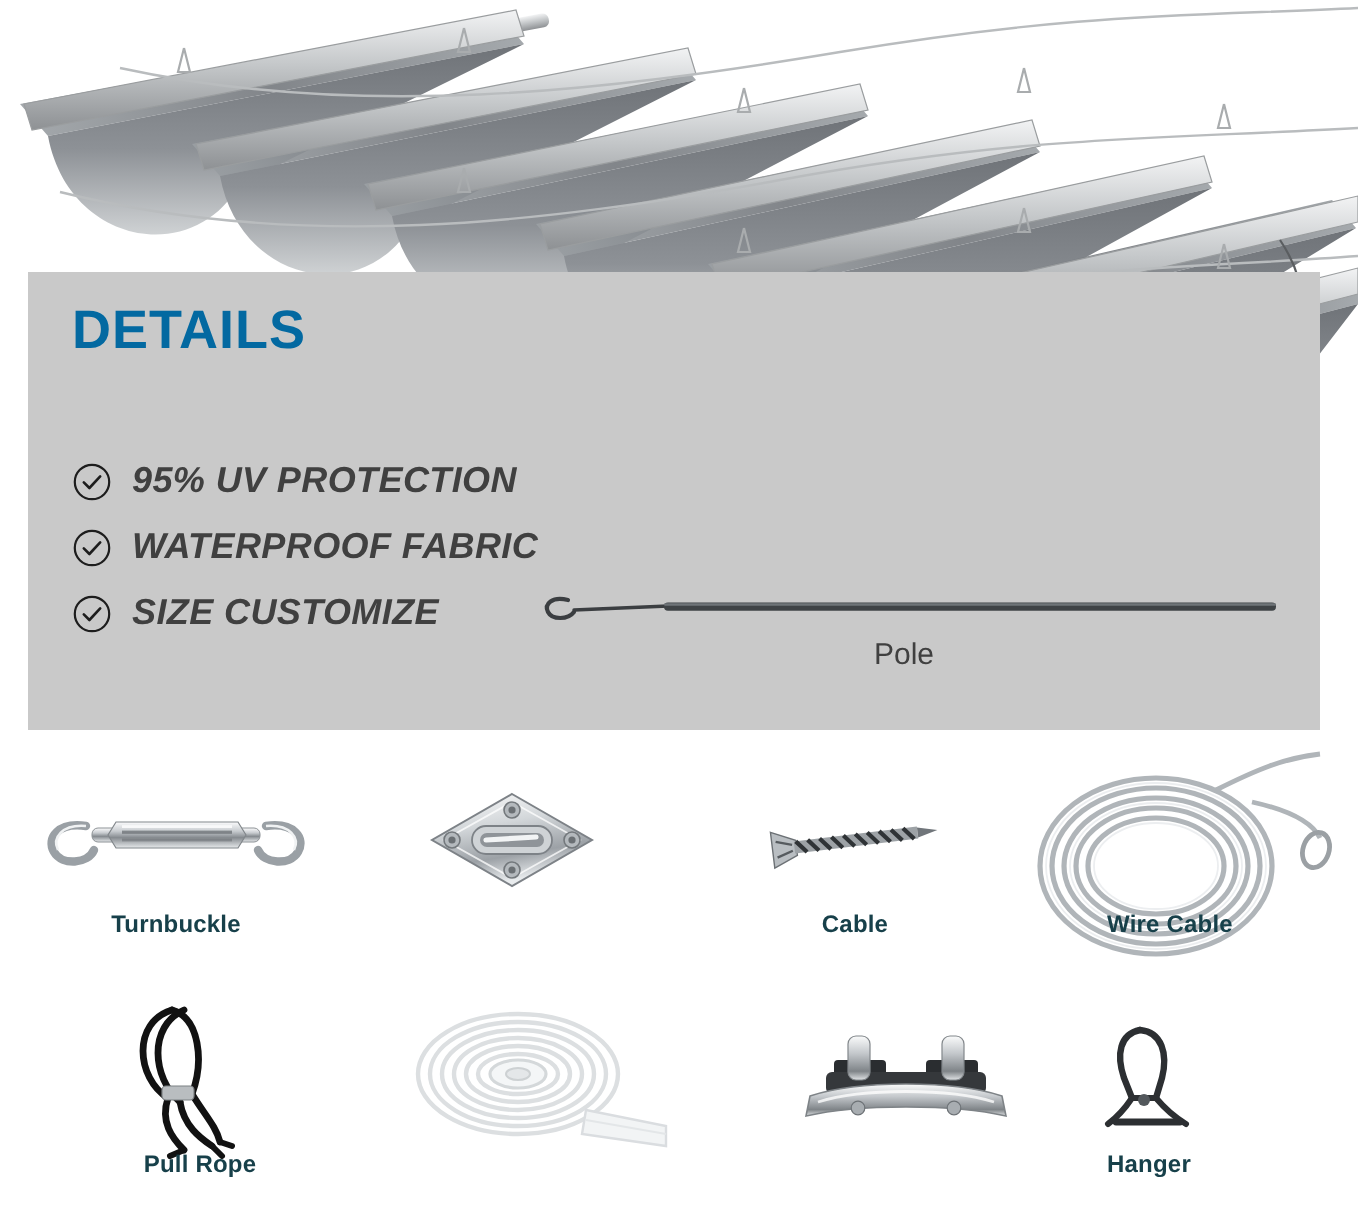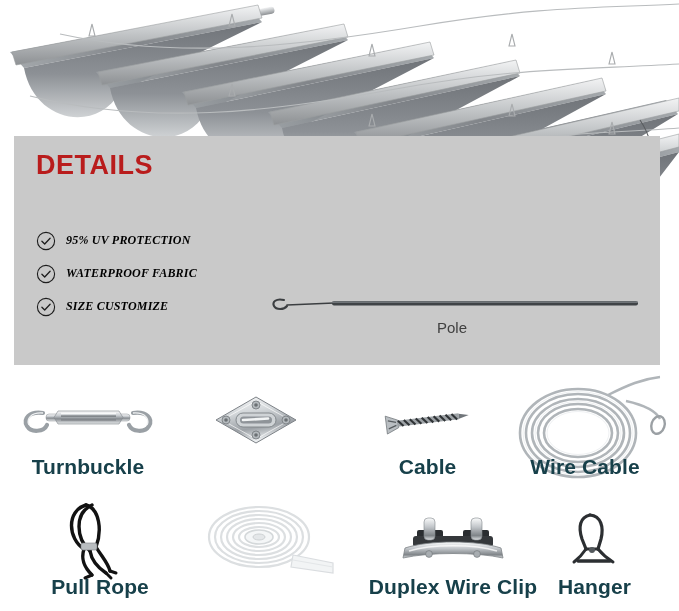--- a/index.html
+++ b/index.html
@@ -7,47 +7,47 @@
        font-family:"Liberation Sans","DejaVu Sans",sans-serif;}
 
   
   #hero{position:absolute;left:0;top:0;width:679px;height:245px;overflow:hidden;}
   #hero svg{display:block;}
 
   
   #details-panel{position:absolute;left:14px;top:136px;width:646px;height:229px;
                  background:#c9c9c9;}
   #details-title{position:absolute;left:22px;top:14px;font-size:27px;font-weight:bold;
-                 letter-spacing:.5px;color:#b91c1c;}
+                 letter-spacing:.5px;color:#0369a1;}
   #feature-list{position:absolute;left:22px;top:90px;}
   .feature-row{display:flex;align-items:center;height:29px;margin-bottom:4px;}
   .check-icon{width:20px;height:20px;flex:0 0 20px;margin-right:10px;}
-  .feature-text{font-size:12px;font-weight:bold;font-style:italic;color:#000000;
-                letter-spacing:.2px;white-space:nowrap;font-family:Liberation Serif, serif;}
+  .feature-text{font-size:18px;font-weight:bold;font-style:italic;color:#404040;
+                letter-spacing:.2px;white-space:nowrap;}
 
   
   #pole-wrap{position:absolute;left:262px;top:287px;width:380px;height:60px;}
   #pole-label{position:absolute;left:0;top:32px;width:380px;text-align:center;
               font-size:15px;color:#404040;}
 
   
   .acc{position:absolute;text-align:center;}
   .acc .art{height:70px;display:flex;align-items:center;justify-content:center;}
-  .acc .cap{font-size:21px;font-weight:bold;color:#17404a;white-space:nowrap;
+  .acc .cap{font-size:12px;font-weight:bold;color:#17404a;white-space:nowrap;
             letter-spacing:.1px;}
   .r1{top:385px;}
   .r2{top:505px;padding-left:12px;}
   .c1{left:0px;width:176px;}
   .c2{left:170px;width:172px;}
   .c3{left:345px;width:165px;}
   .c4{left:500px;width:170px;}
   #acc-wire .cap{position:relative;z-index:3;}
   #acc-wire .art{position:relative;}
   #acc-duplex{left:355px;width:172px;}
-  #acc-hanger{left:520px;width:125px;}
+  #acc-hanger{left:500px;width:125px;}
 </style>
 </head>
 <body>
 
 <div id="hero">
   <svg width="679" height="245" viewBox="0 0 679 245">
     <defs>
       <linearGradient id="fab" x1="0" y1="0" x2="0" y2="1">
         <stop offset="0" stop-color="#6f7378"></stop>
         <stop offset=".55" stop-color="#8d9196"></stop>
@@ -329,21 +329,20 @@
       <rect x="72" y="22" width="26" height="8" rx="2" fill="#2a2d30"></rect>
       <rect x="22" y="28" width="80" height="11" rx="3" fill="#35383b"></rect>
       <rect x="33" y="10" width="11" height="22" rx="4" fill="url(#chrome3)" stroke="#82878b" stroke-width=".6"></rect>
       <rect x="80" y="10" width="11" height="22" rx="4" fill="url(#chrome3)" stroke="#82878b" stroke-width=".6"></rect>
       <path d="M14,40 C38,32 86,32 110,40 L112,50 C86,44 38,44 12,50 Z" fill="url(#chrome3)" stroke="#7e8387" stroke-width=".8"></path>
       <path d="M18,43 C40,36 84,36 106,43" fill="none" stroke="#fdfdfd" stroke-width="1.4" opacity=".8"></path>
       <circle cx="38" cy="46" r="3.4" fill="#a8adb1" stroke="#6d7276" stroke-width=".6"></circle>
       <circle cx="86" cy="46" r="3.4" fill="#a8adb1" stroke="#6d7276" stroke-width=".6"></circle>
     </svg>
   </div>
-  <div class="cap">Duplex Wire Clip</div>
 </div>
 
 <div class="acc r2" id="acc-hanger">
   <div class="art">
     <svg width="70" height="70" viewBox="0 0 70 70">
       <path d="M30,10 C20,12 18,22 22,34 L26,44" fill="none" stroke="#2c2f32" stroke-width="3.2" stroke-linecap="round"></path>
       <path d="M30,10 C41,11 44,22 41,34 L38,44" fill="none" stroke="#2c2f32" stroke-width="3.2" stroke-linecap="round"></path>
       <path d="M26,44 C22,50 18,54 14,57" fill="none" stroke="#2c2f32" stroke-width="3" stroke-linecap="round"></path>
       <path d="M38,44 C43,50 48,54 53,57" fill="none" stroke="#2c2f32" stroke-width="3" stroke-linecap="round"></path>
       <path d="M26,44 L38,44" stroke="#2c2f32" stroke-width="3" stroke-linecap="round"></path>

